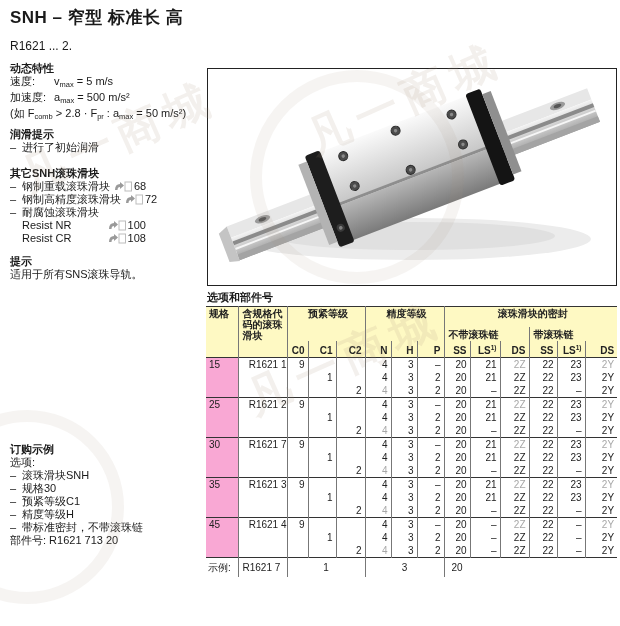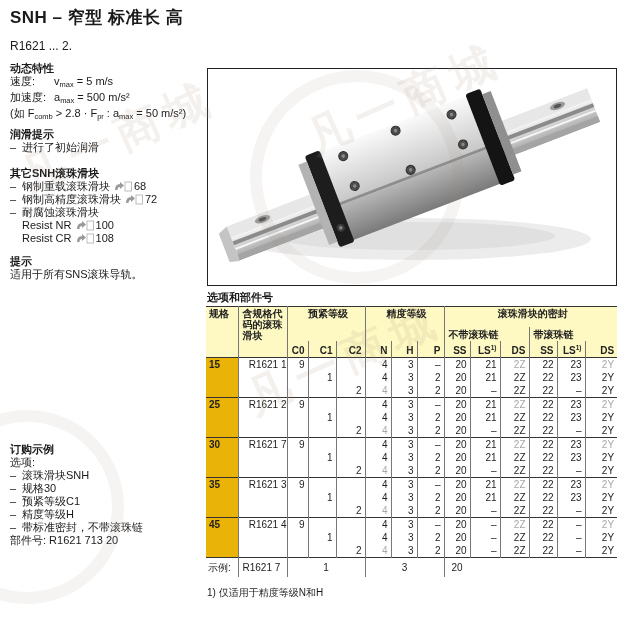--- a/index.html
+++ b/index.html
@@ -16,40 +16,40 @@
   #page-title{position:absolute;left:10px;top:6px;font-size:17px;font-weight:bold;color:#1a1a1a;letter-spacing:0.5px;}
   #page-subtitle{position:absolute;left:10px;top:39px;font-size:12px;color:#1a1a1a;}
   
   .lblock{position:absolute;left:10px;width:196px;font-size:11px;line-height:13px;color:#1a1a1a;}
   .lblock h3{margin:0;font-size:11px;line-height:13px;font-weight:bold;}
   .spec-line{display:flex;white-space:nowrap;}
   .spec-label{width:44px;flex:none;}
   sub{font-size:7.5px;vertical-align:-2px;}
   .dash-item{display:flex;white-space:nowrap;}
   .dash-item .dash{width:12px;flex:none;}
-  .indent{padding-left:12px;}
+  .indent{padding-left:12px;gap:32px;}
   .refwrap{display:inline-flex;align-items:center;gap:2px;margin-left:4px;}
   .refwrap svg{display:block;}
   
   #image-box{position:absolute;left:207px;top:68px;width:408px;height:216px;
     border:1.5px solid #222;background:#fff;overflow:hidden;}
   
   #table-section{position:absolute;left:206px;top:291px;width:412px;}
   #table-title{font-size:11px;font-weight:bold;line-height:13px;margin:0 0 2px 1px;color:#1a1a1a;}
   table{border-collapse:collapse;width:411px;table-layout:fixed;font-size:10px;color:#222;border-top:1px solid #333;}
   thead th{background:#fef9c3;font-weight:bold;padding:0;line-height:11px;}
   thead tr.hr1{height:20px;} thead tr.hr2{height:13px;} thead tr.hr3{height:13px;}
   .h-size{text-align:left;vertical-align:top;padding:1px 0 0 3px;}
   .h-part{text-align:left;vertical-align:top;padding:1px 0 16px 4px;border-left:1px solid #777;}
   .h-group{text-align:center;vertical-align:top;padding:1px 0 0 4px;border-left:1px solid #777;}
   .h-chain{text-align:left;vertical-align:bottom;padding:0 0 1px 4px;border-left:1px solid #777;}
   .h-col{text-align:right;vertical-align:bottom;padding:0 3px 1px 0;border-left:1px solid #777;}
   .h-col sup{font-size:6.5px;}
   td.val{border-left:1px solid #777;text-align:right;padding:0 3px 0 0;height:13px;line-height:13px;}
-  td.size-cell{background:#eab308;font-weight:bold;text-align:left;vertical-align:top;padding:1px 0 0 3px;}
+  td.size-cell{background:#f9a8d4;font-weight:normal;text-align:left;vertical-align:top;padding:1px 0 0 3px;}
   td.part-cell{border-left:1px solid #777;text-align:right;vertical-align:top;padding:1px 0 0 4px;}
   tr.group-start td{border-top:1px solid #333;}
   td.dim{color:#a8a8a8;}
   tr.example-row td{border-top:1px solid #333;height:17px;line-height:17px;}
   .ex-label{text-align:left;padding-left:2px;}
   .ex-part{border-left:1px solid #777;text-align:left;padding-left:4px;}
   .ex-mid{border-left:1px solid #777;text-align:center;}
   .ex-seal{border-left:1px solid #777;text-align:left;padding-left:7px;}
   #footnote{font-size:10px;line-height:12px;margin-top:10px;margin-left:1px;color:#1a1a1a;}
 </style>
@@ -501,14 +501,13 @@
     <tbody>
       <tr class="example-row">
         <td class="ex-label">示例:</td>
         <td class="ex-part">R1621 7</td>
         <td class="ex-mid" colspan="3">1</td>
         <td class="ex-mid" colspan="3">3</td>
         <td class="ex-seal" colspan="6">20</td>
       </tr>
     </tbody>
   </table>
-  <div id="footnote">1) 仅适用于精度等级N和H</div>
 </div>
 
 </body></html>

